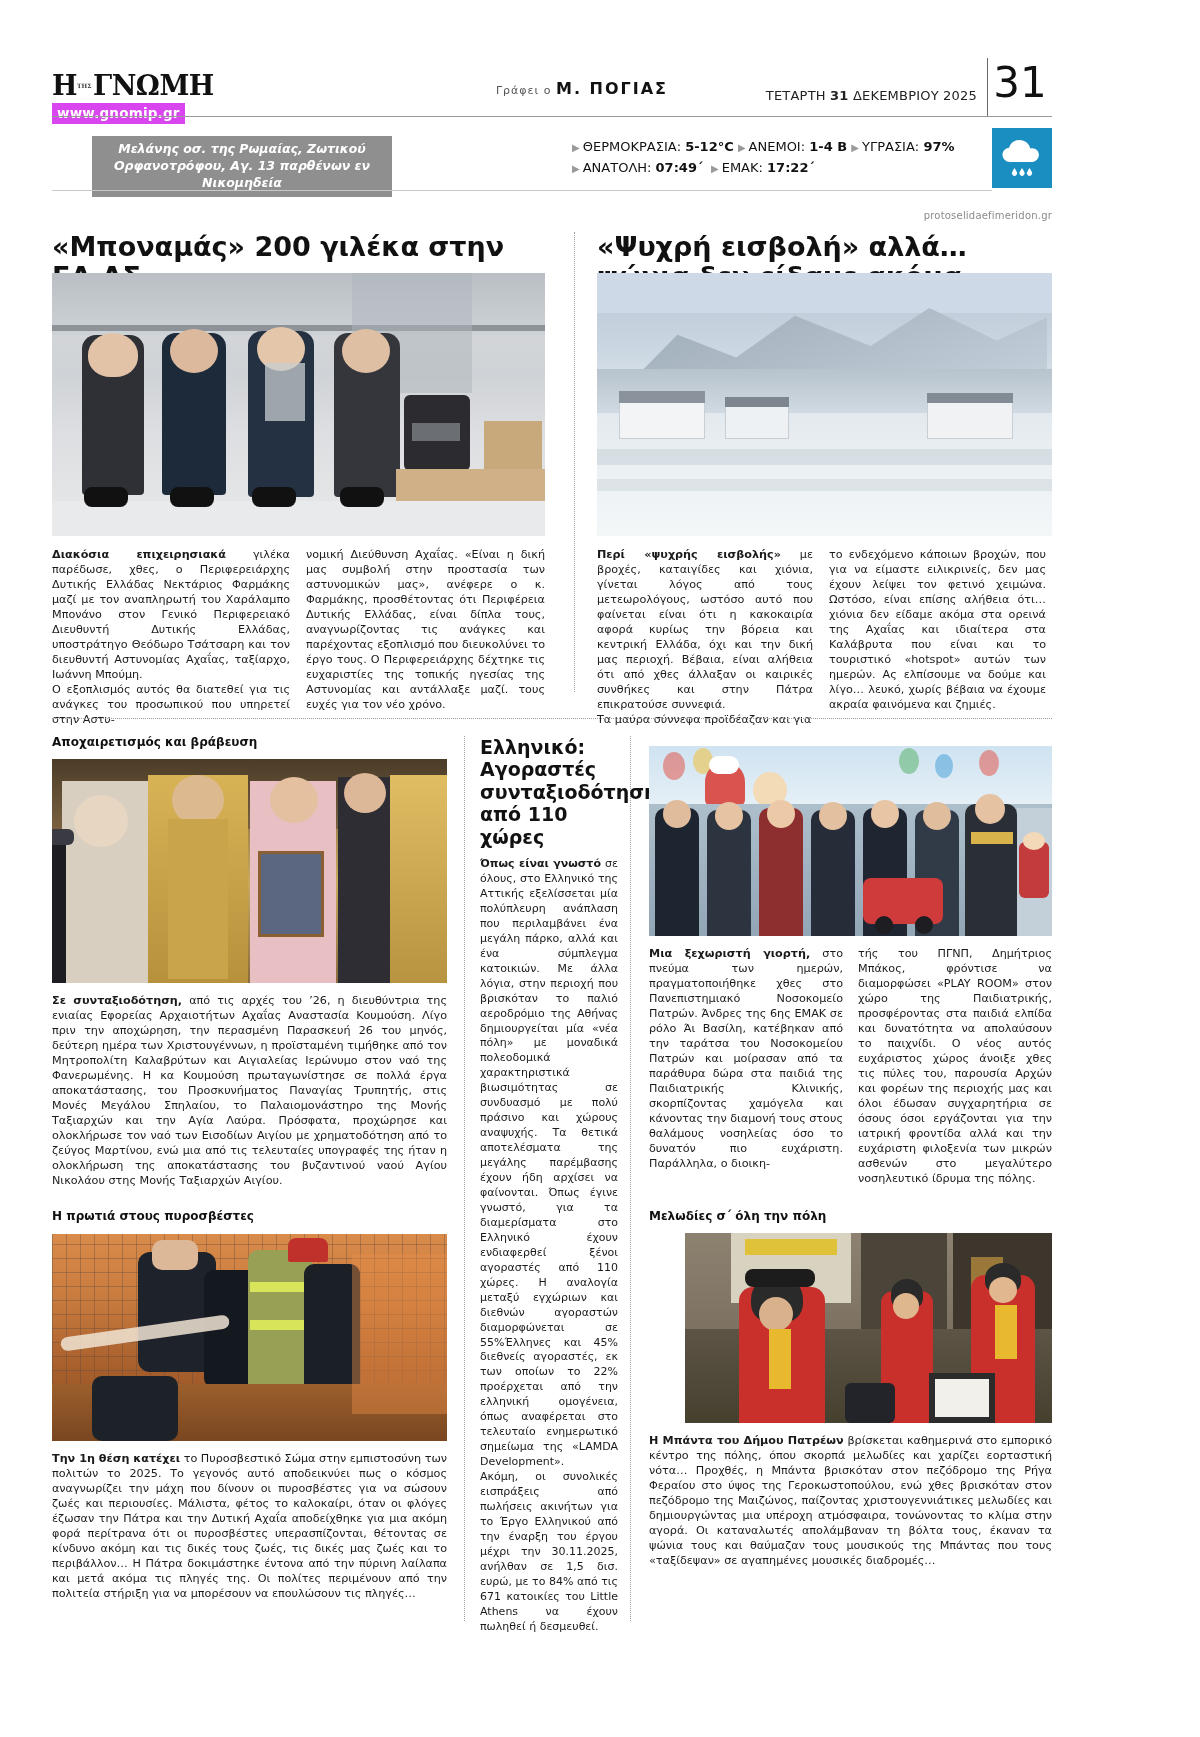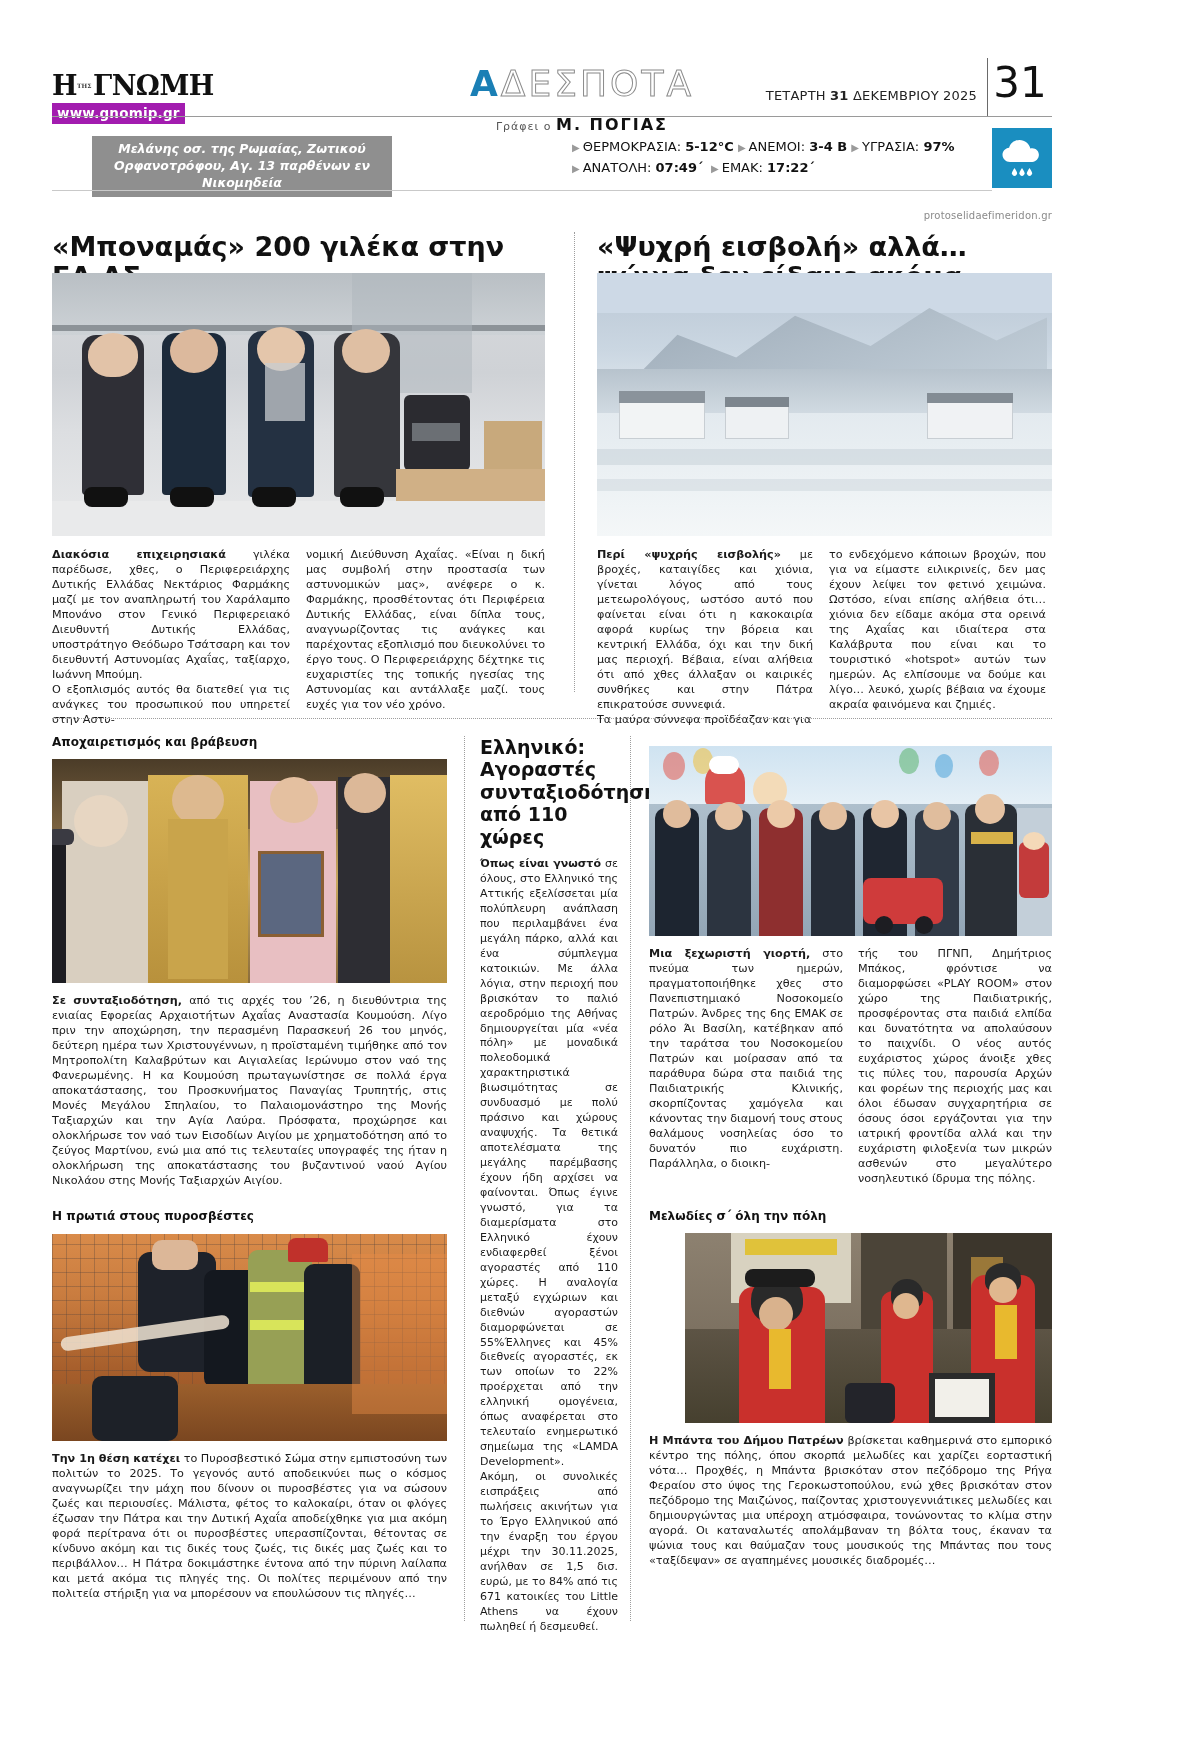--- a/index.html
+++ b/index.html
@@ -24,21 +24,21 @@
     font-family: "DejaVu Serif", "Liberation Serif", serif;
     font-weight: 700; font-size: 27px; letter-spacing: -0.5px;
     color: #111; line-height: 1; white-space: nowrap;
   }
   .logo-word .tiny {
     display: inline-block; font-size: 6px; line-height: 5px;
     vertical-align: middle; letter-spacing: 0; transform: translateY(-2px);
     width: 16px; overflow: hidden; color:#333;
   }
   .logo-url {
-    margin-top: 4px; background: #a21caf; color: #fff;
+    margin-top: 4px; background: #d946ef; color: #fff;
     font-weight: 700; font-size: 13.5px; padding: 2px 5px 3px 5px;
     display: inline-block; letter-spacing: 0.2px;
   }
   .logo-rule { position:absolute; left:0; top:116px; width:1000px; height:1px; background:#9a9a9a; }
 
   .adespota {
     position: absolute; left: 385px; top: 66px; width: 290px; text-align:center;
   }
   .adespota .ad-title {
     font-size: 36px; letter-spacing: 3px; line-height: 1;
@@ -136,23 +136,20 @@
   <div class="masthead">
 
     <div class="logo-block">
       <div class="logo-word">
         <span>Η<span class="tiny">ΤΗΣ</span>ΓΝΩΜΗ</span>
       </div>
       <div class="logo-url">www.gnomip.gr</div>
     </div>
 
     <div class="adespota">
-      <div class="ad-title">
-        <span class="solid">Α</span><span class="hollow">ΔΕΣΠΟΤΑ</span>
-      </div>
       <div class="ad-by">
         <span>Γράφει ο</span>
         <b>Μ. ΠΟΓΙΑΣ</b>
       </div>
     </div>
 
     <div class="dateline">
       <span>ΤΕΤΑΡΤΗ</span>
       <b>31</b>
       <span>ΔΕΚΕΜΒΡΙΟΥ 2025</span>
@@ -164,21 +161,21 @@
   </div>
 
   <div class="wstrip">
     <div class="saints">Μελάνης οσ. της Ρωμαίας, Ζωτικού Ορφανοτρόφου, Αγ. 13 παρθένων εν Νικομηδεία</div>
 
     <div class="wx">
       <div class="wx-row">
         <span class="tri">▶</span><span>ΘΕΡΜΟΚΡΑΣΙΑ:</span>
         <b>5-12°C</b>
         <span class="tri">▶</span><span>ΑΝΕΜΟΙ:</span>
-        <b>3-4 Β</b>
+        <b>1-4 Β</b>
         <span class="tri">▶</span><span>ΥΓΡΑΣΙΑ:</span>
         <b>97%</b>
       </div>
       <div class="wx-row">
         <span class="tri">▶</span><span>ΑΝΑΤΟΛΗ:</span>
         <b>07:49΄</b>
         &nbsp;<span class="tri">▶</span><span>ΕΜΑΚ:</span>
         <b>17:22΄</b>
       </div>
     </div>

